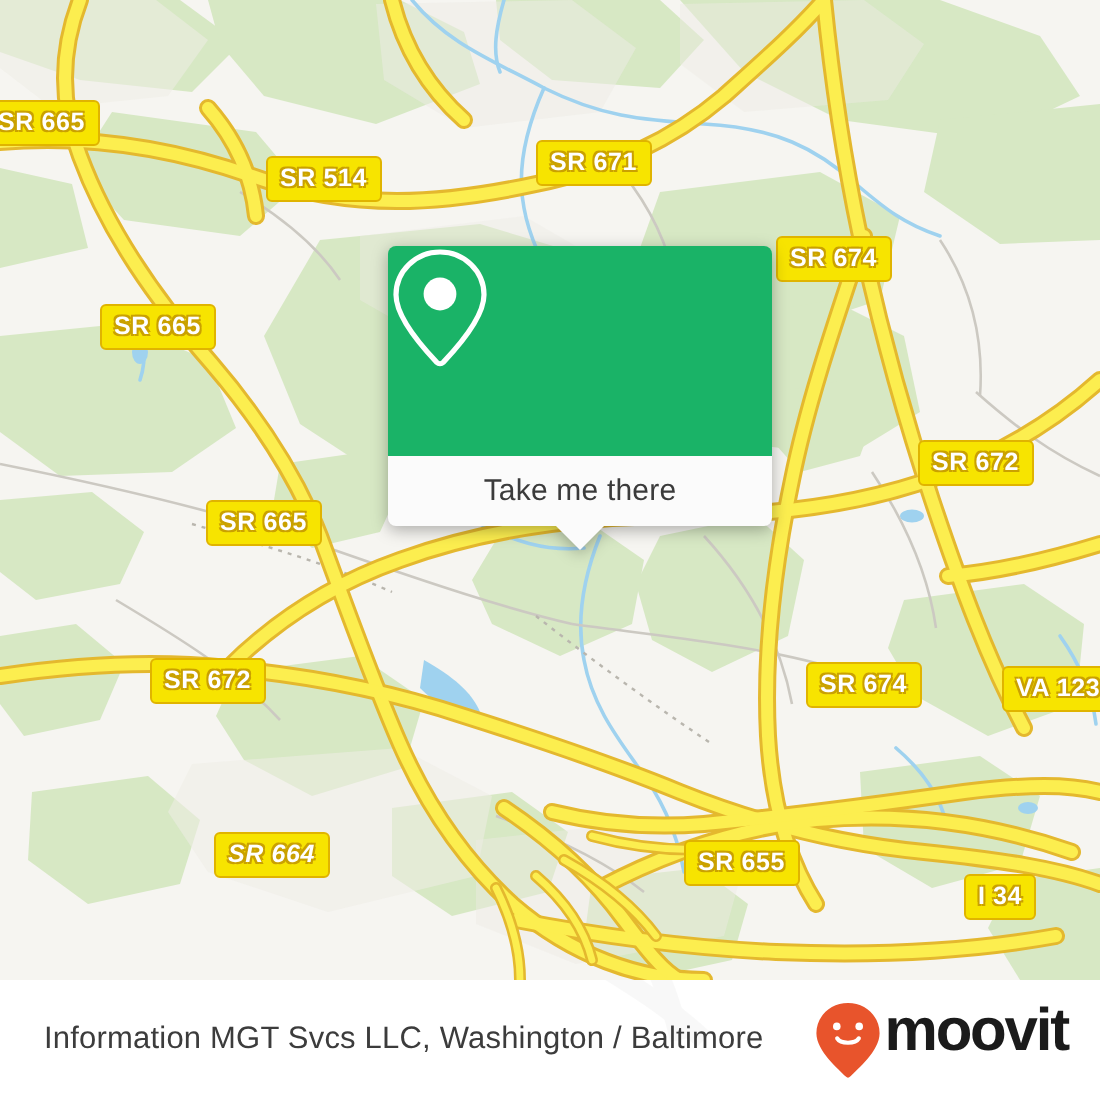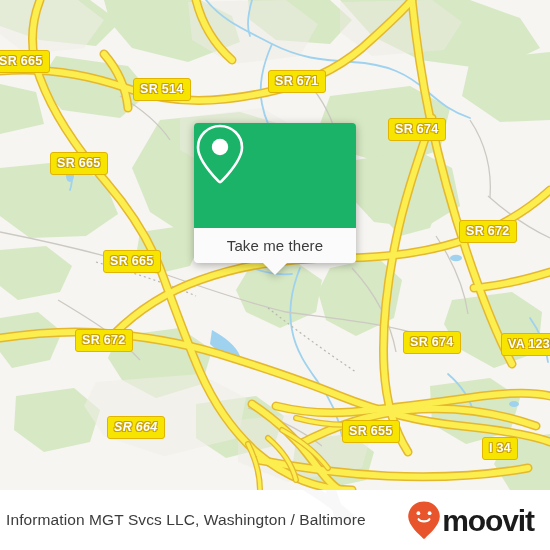--- a/index.html
+++ b/index.html
@@ -32,21 +32,21 @@
     white-space:nowrap;
     letter-spacing:.3px;
     text-shadow:
       -1px -1px 0 #caa100, 1px -1px 0 #caa100,
       -1px  1px 0 #caa100, 1px  1px 0 #caa100;
     box-sizing:border-box;
   }
 
   
   #popup{
-    position:absolute;left:194px;top:123px;width:162px;
+    position:absolute;left:194px;top:123px;width:192px;
     filter:drop-shadow(0 2px 4px rgba(0,0,0,.30));
   }
   #popup-head{
     background:#1ab367;
     border-radius:4px 4px 0 0;
     height:105px;
     display:flex;align-items:center;justify-content:center;
   }
   #popup-body{
     background:#fbfbfb;
@@ -81,27 +81,27 @@
     background:#ffffff;
     overflow:hidden;
   }
   #footer-watermark{
     position:absolute;left:0;top:-490px;width:550px;height:550px;
     opacity:.05;
   }
   #footer-inner{
     position:absolute;left:0;top:0;width:550px;height:60px;
     display:flex;align-items:center;
-    padding:0 16px 0 6px;box-sizing:border-box;
+    padding:0 16px 0 22px;box-sizing:border-box;
   }
   #footer-title{
     color:#3c3c3c;font-size:15.5px;letter-spacing:.1px;white-space:nowrap;
   }
   #brand{
-    margin-left:auto;display:flex;align-items:center;gap:1px;
+    margin-left:auto;display:flex;gap:1px;
   }
   #brand-wordmark{
     color:#1b1b1b;font-size:30px;font-weight:bold;letter-spacing:-1.1px;
     line-height:1;position:relative;top:1px;
   }
 </style>
 </head>
 <body>
 
 <div id="app">

